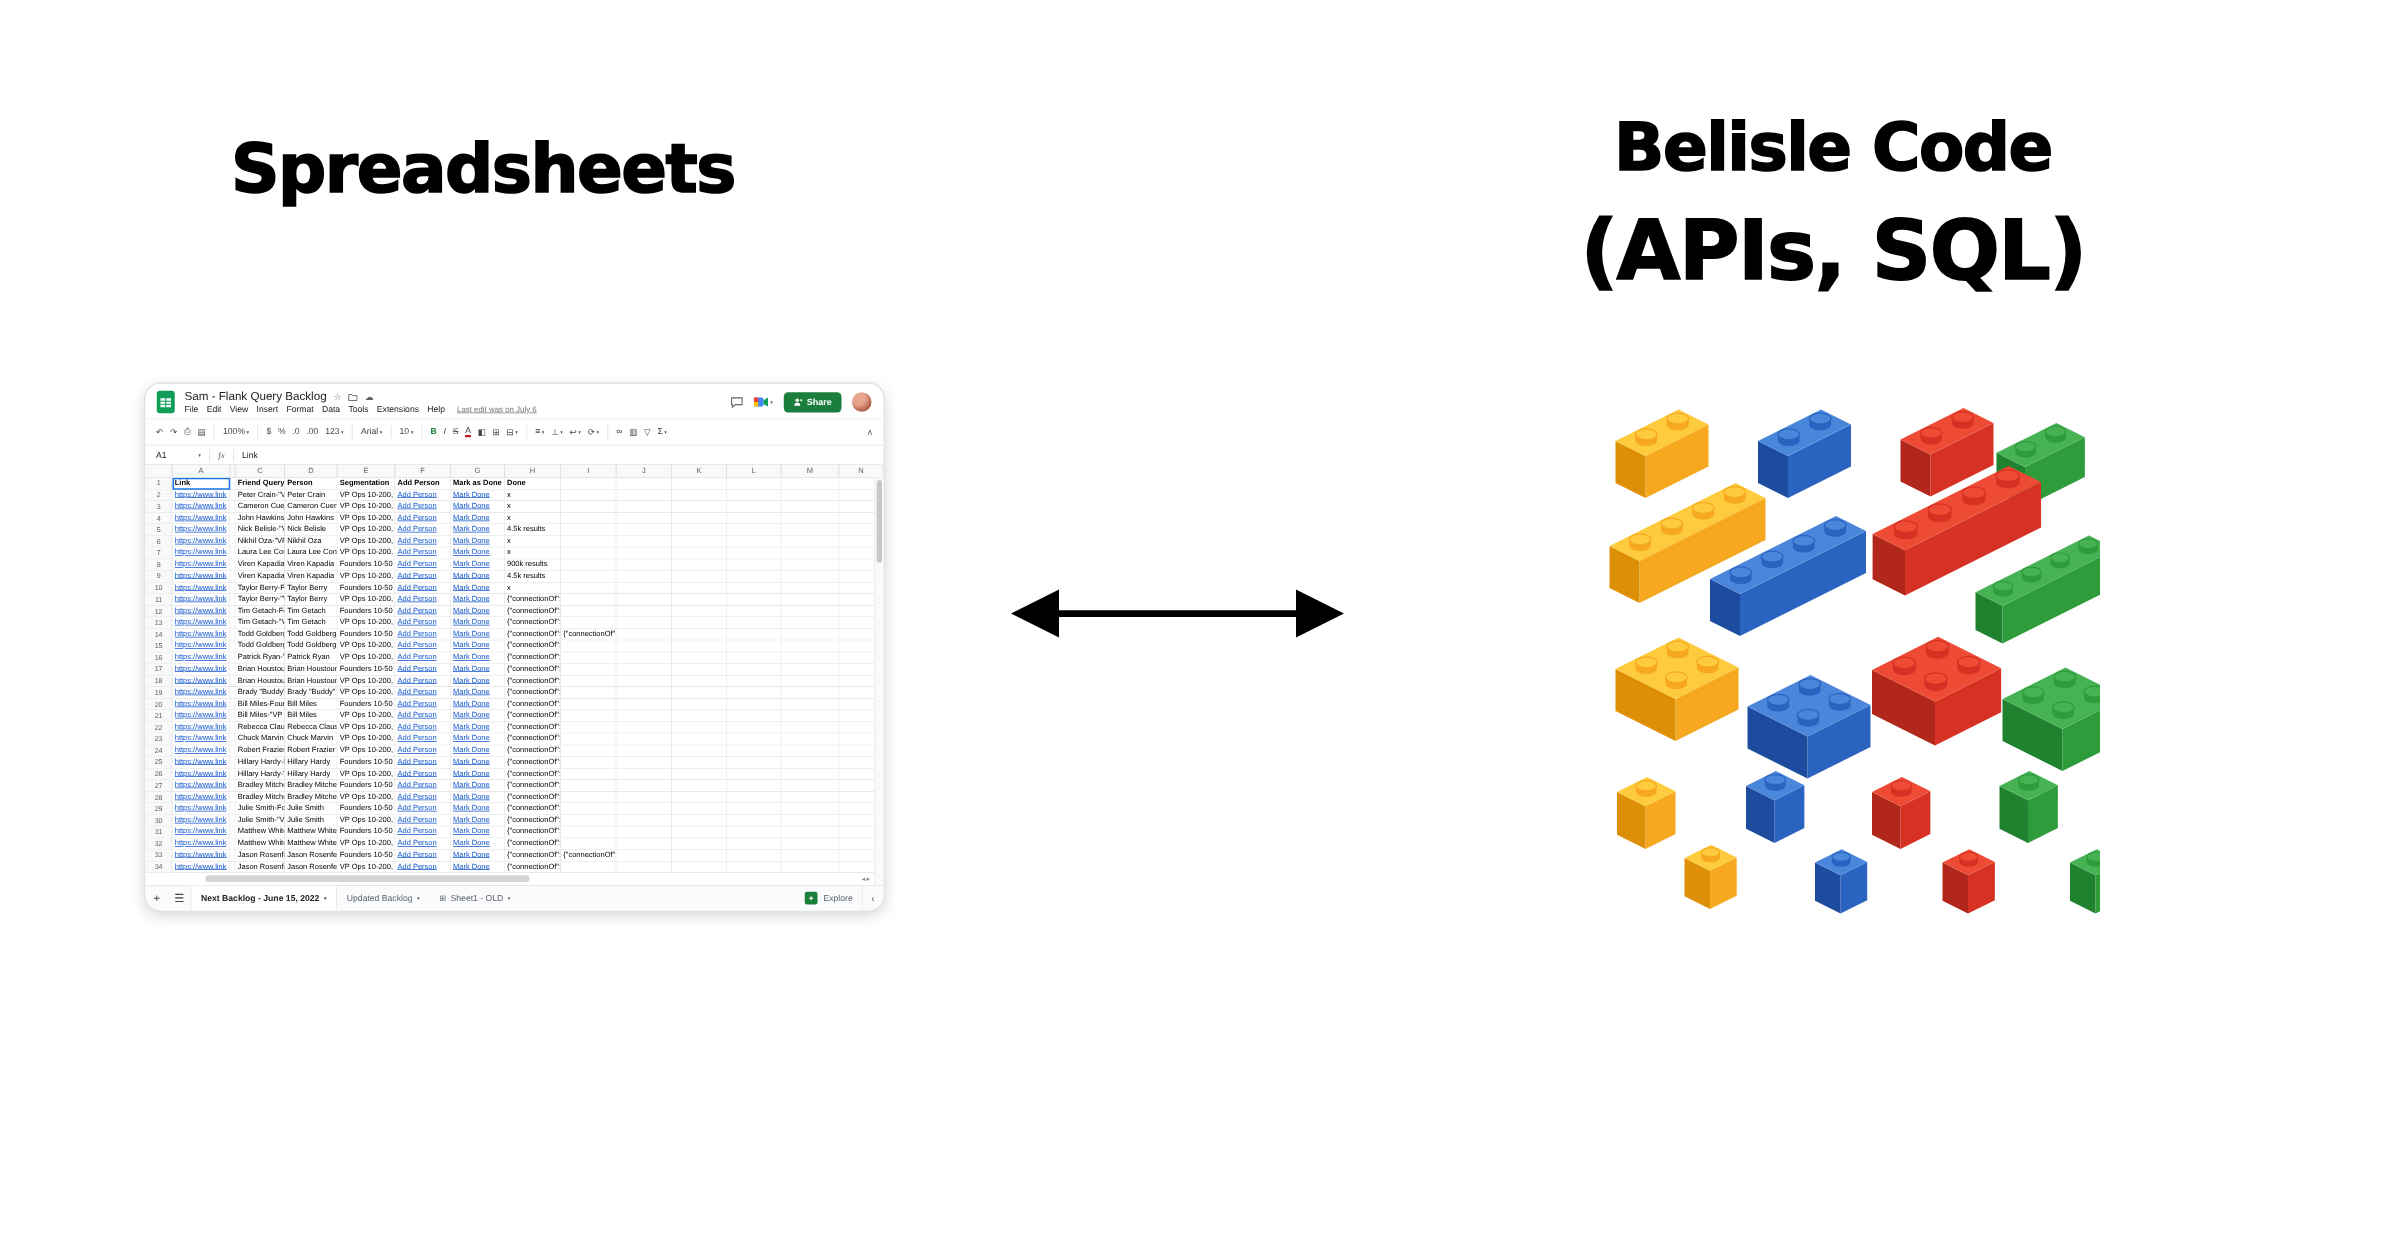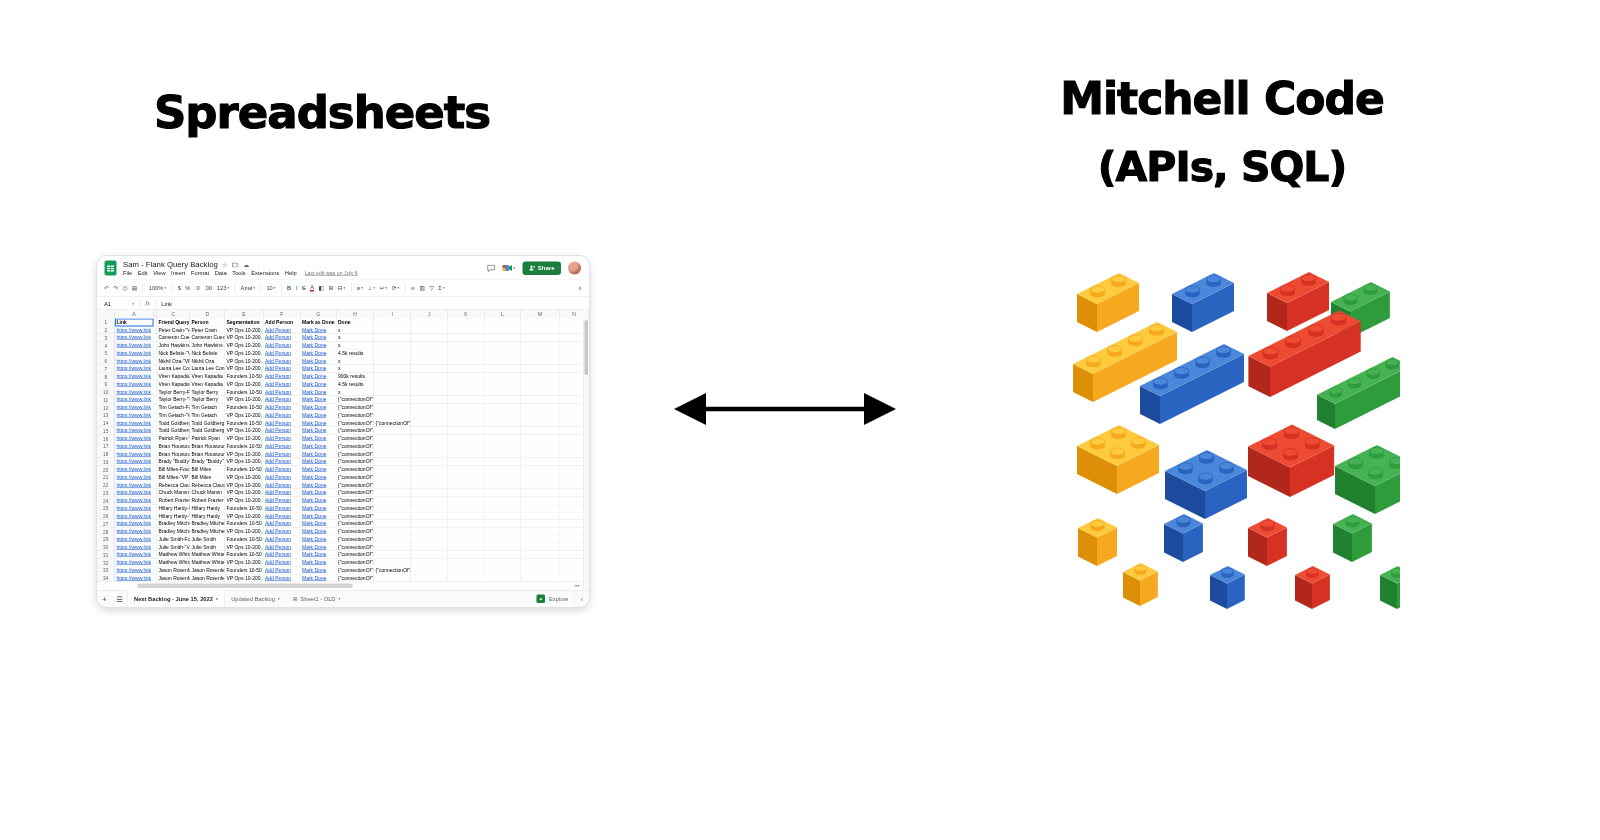--- a/index.html
+++ b/index.html
@@ -6,21 +6,21 @@
   body{width:1600px;height:840px;background:#fff;position:relative;overflow:hidden;
        font-family:"Liberation Sans",sans-serif;}
 
   
   .left-title{position:absolute;left:97px;top:86px;width:450px;text-align:center;
     font-family:"DejaVu Sans",sans-serif;font-weight:800;font-size:45px;letter-spacing:-1px;
     color:#000;-webkit-text-stroke:1.1px #000;}
   .right-title{position:absolute;left:1038px;top:68px;width:368px;text-align:center;
     font-family:"DejaVu Sans",sans-serif;font-weight:800;color:#000;-webkit-text-stroke:1.1px #000;}
   .right-title .rt1{font-size:44px;letter-spacing:-1px;line-height:62px;}
-  .right-title .rt2{font-size:41px;letter-spacing:-1px;line-height:74px;}
+  .right-title .rt2{font-size:55px;letter-spacing:-1px;line-height:74px;}
 
   .arrow{position:absolute;left:672px;top:388px;}
 
   
   .sheet-window{position:absolute;left:97px;top:256px;width:492px;height:351px;border-radius:10px;
      background:#fff;box-shadow:0 0 0 1px #e2e2e2,0 3px 10px rgba(0,0,0,.18);overflow:hidden;}
   .sw-inner{width:984px;height:702px;transform:scale(.5);transform-origin:0 0;color:#202124;position:relative;background:#fff;}
 
   .titlebar{height:46px;display:flex;align-items:center;padding:2px 16px 0 14px;box-sizing:border-box;}
   .logo{flex:0 0 auto;margin-right:12px;}
@@ -91,21 +91,21 @@
   #lego{position:absolute;left:1040px;top:244px;width:360px;height:372px;overflow:hidden;}
 </style>
 </head>
 <body>
 
 <main>
 
   <div class="left-title">Spreadsheets</div>
 
   <div class="right-title">
-    <div class="rt1">Mitchell Code</div>
+    <div class="rt1">Belisle Code</div>
     <div class="rt2">(APIs, SQL)</div>
   </div>
 
   <svg class="arrow" width="226" height="42">
     <line x1="28" y1="21" x2="198" y2="21" stroke="#000" stroke-width="4.5"></line>
     <polygon points="2,21 34,5 34,37" fill="#000"></polygon>
     <polygon points="224,21 192,5 192,37" fill="#000"></polygon>
   </svg>
 
   <div class="sheet-window">

